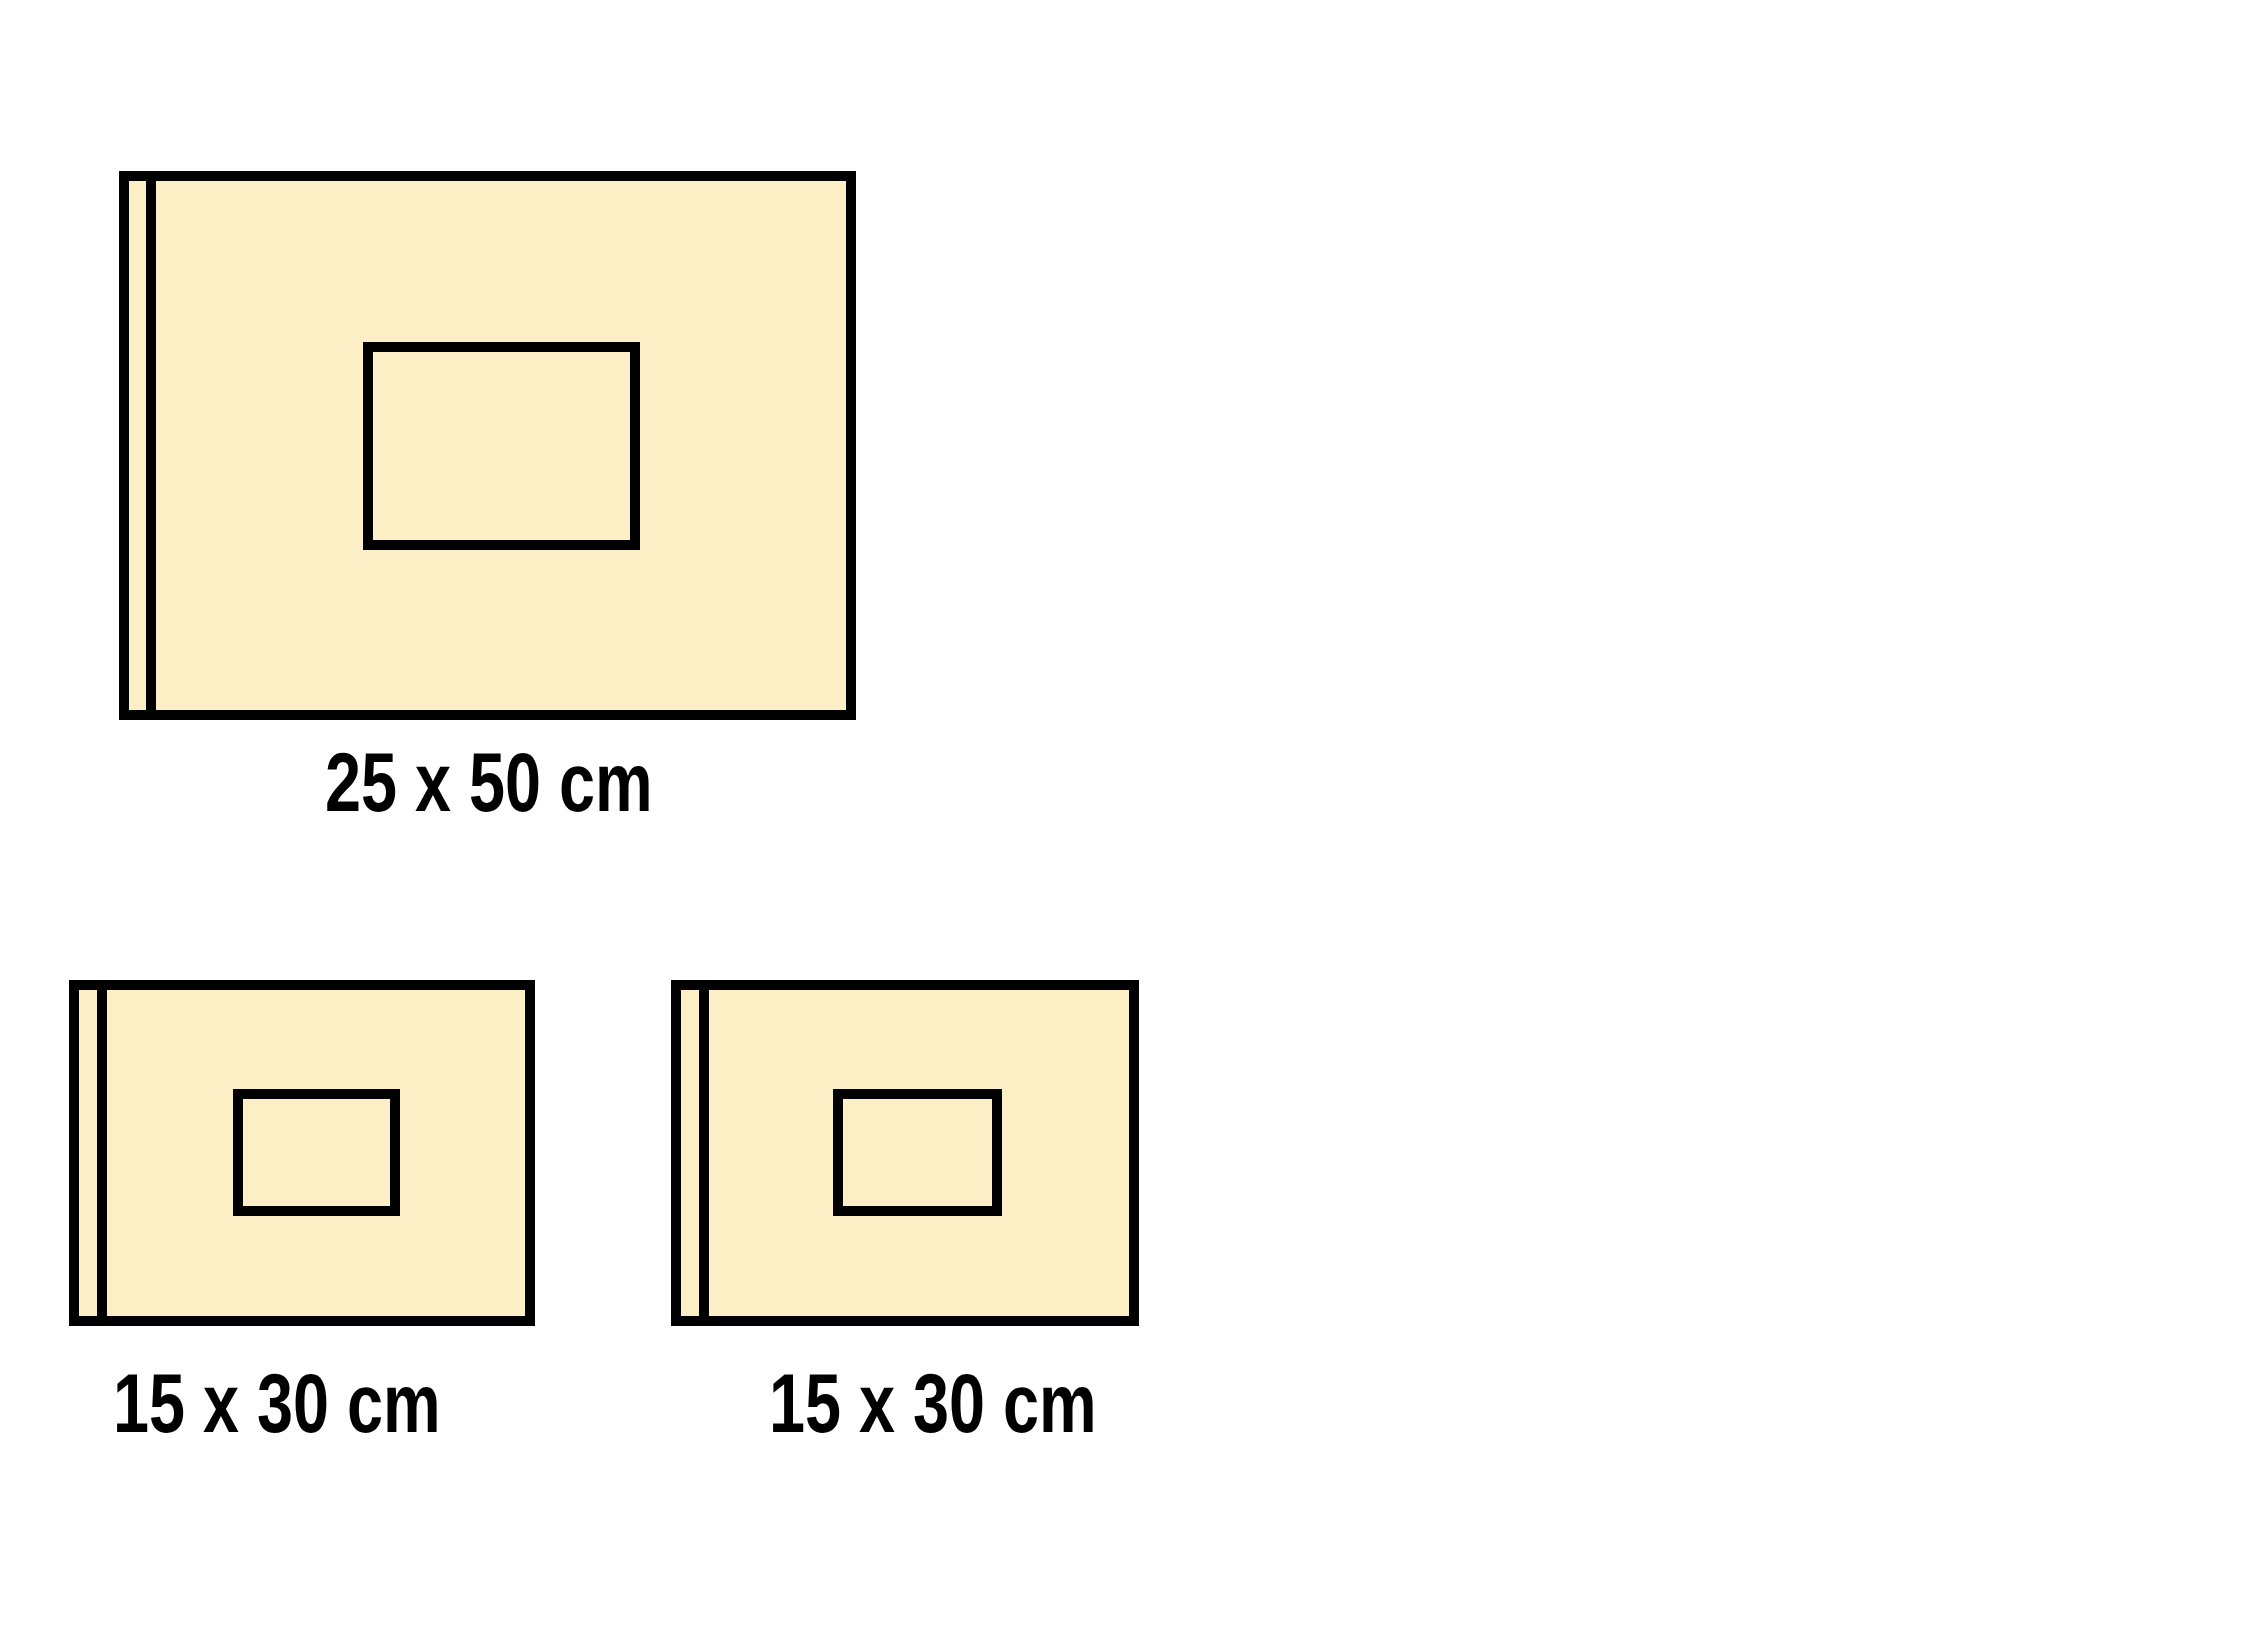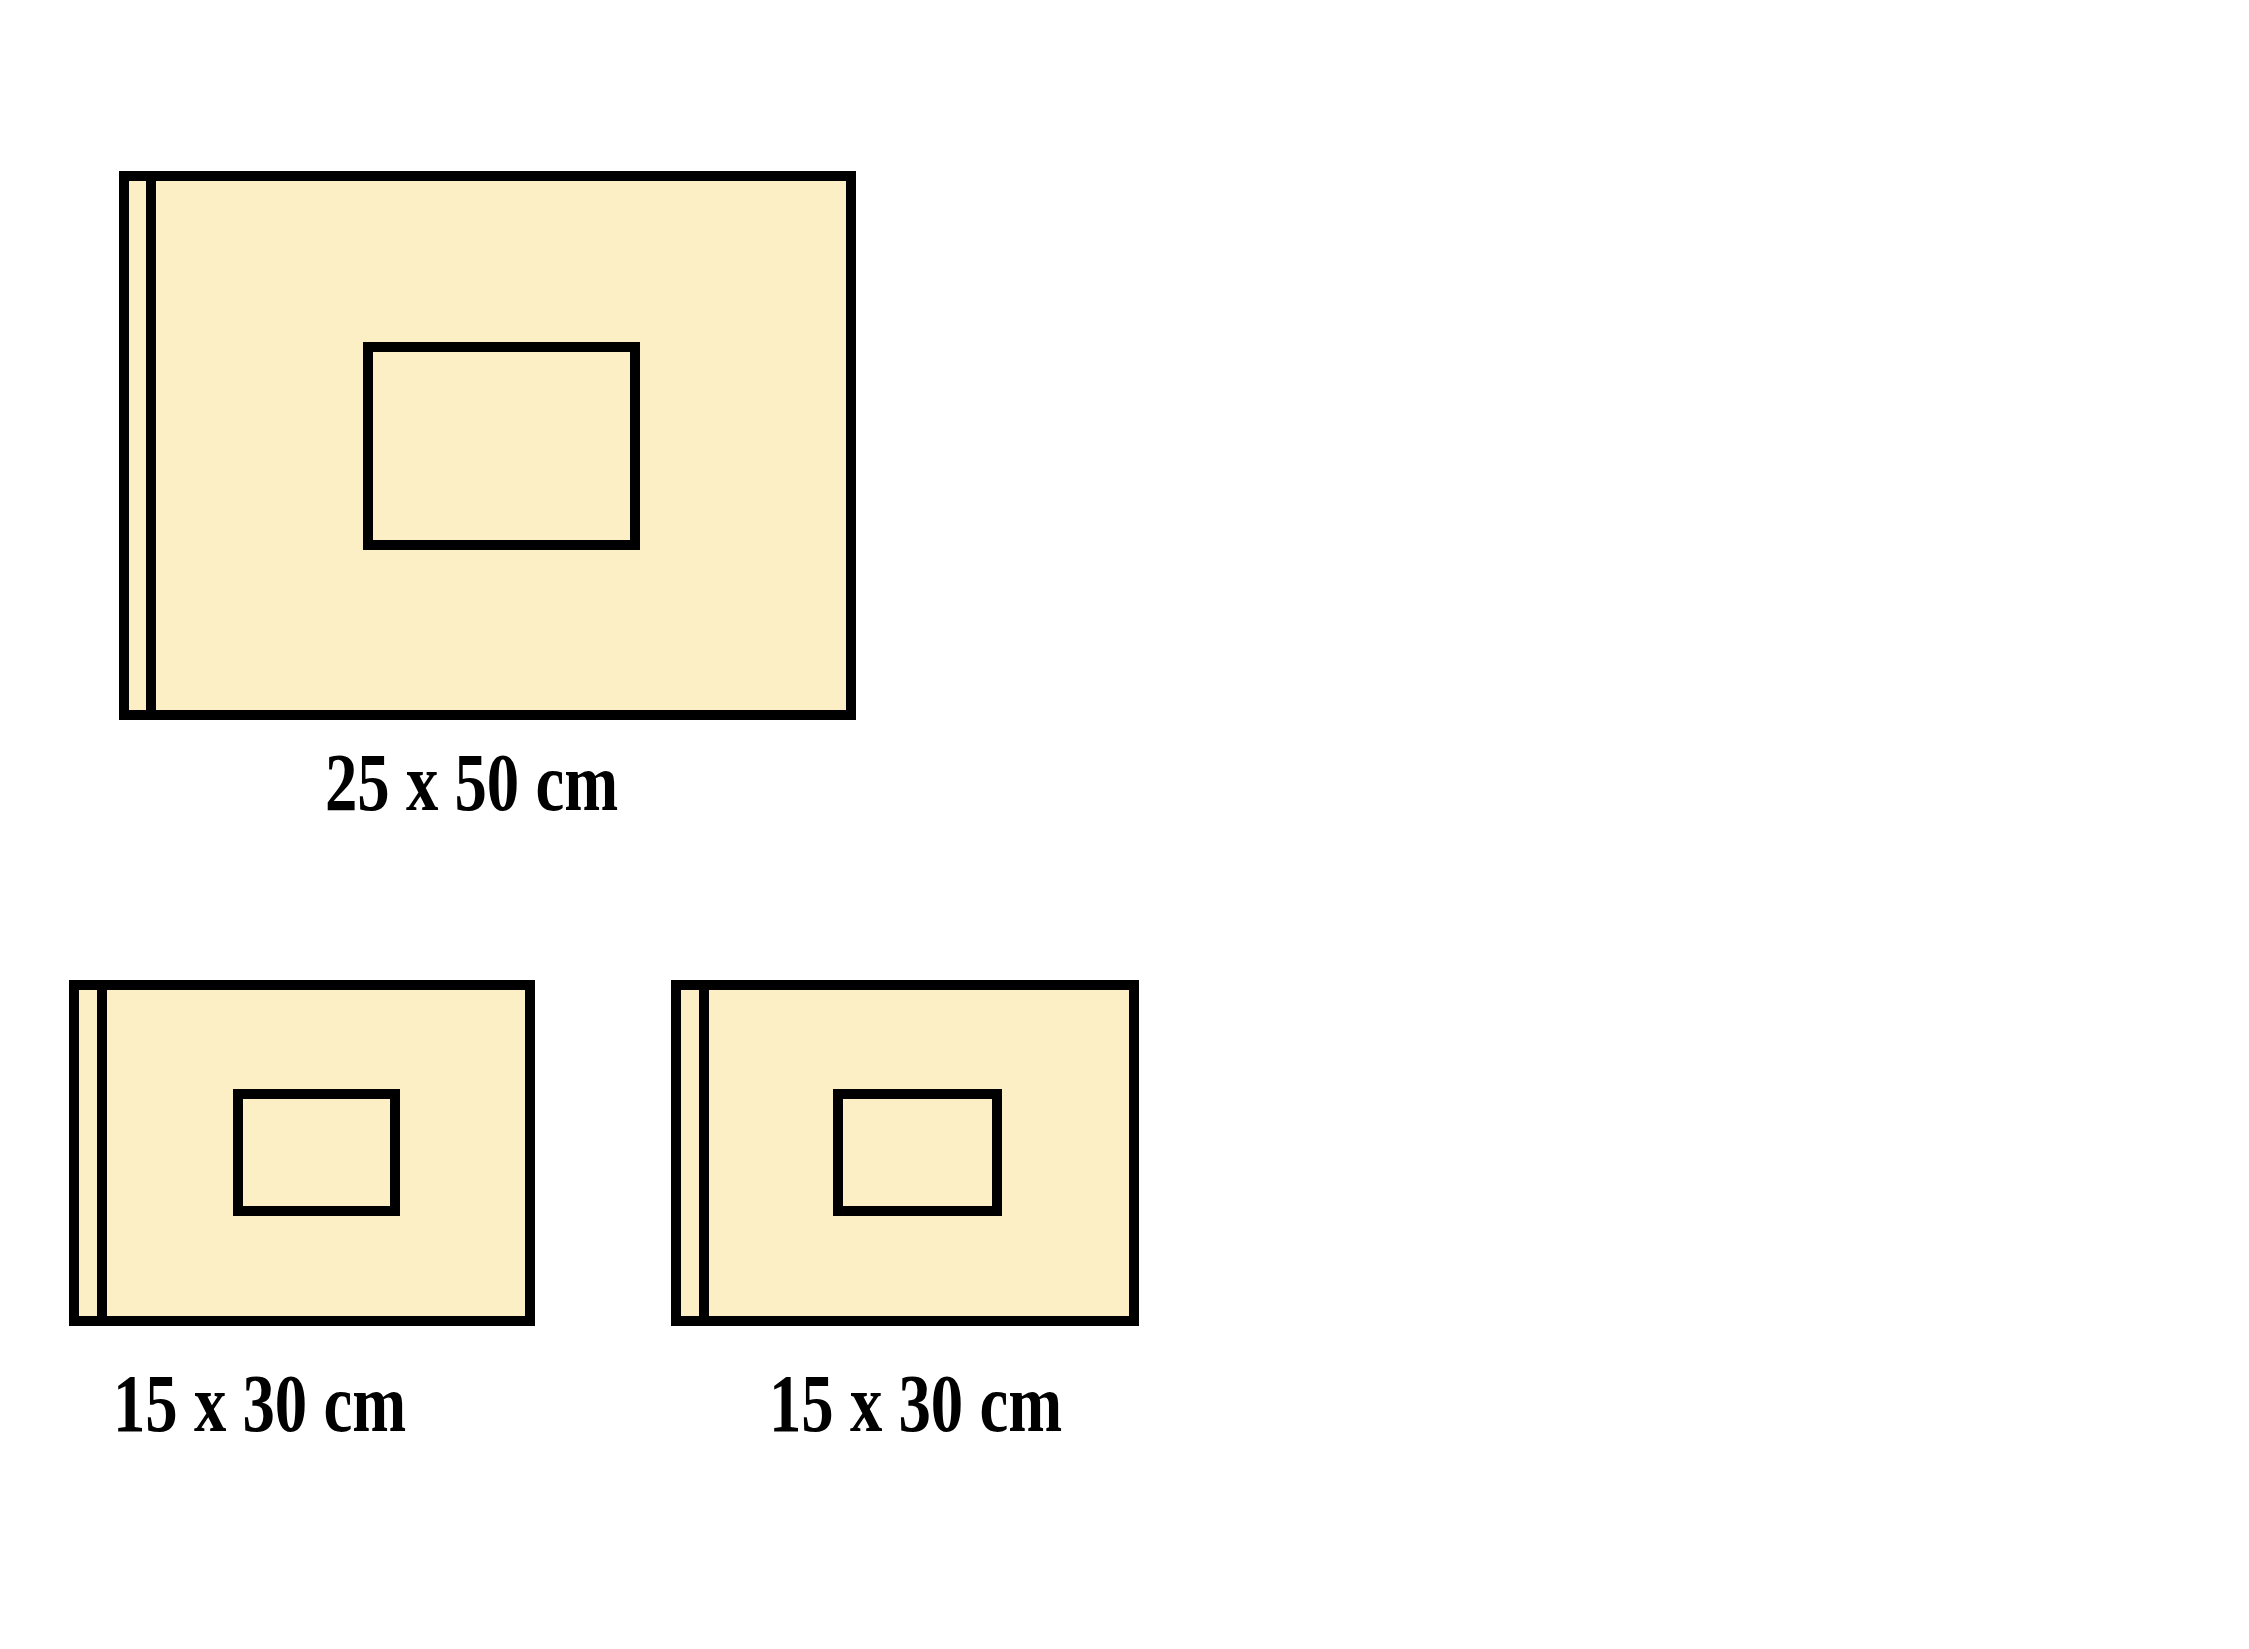--- a/index.html
+++ b/index.html
@@ -5,21 +5,21 @@
   html, body {
     margin: 0;
     padding: 0;
   }
   .canvas {
     position: relative;
     width: 2250px;
     height: 1649px;
     background: var(--background, #ffffff);
     overflow: hidden;
-    font-family: Liberation Serif, serif;
+    font-family: Liberation Sans, sans-serif;
   }
 
   
   .drape {
     position: absolute;
     box-sizing: border-box;
     background: var(--drape_fill, #FCEEC5);
     border: 10.3px solid var(--outline, #000000);
   }
 

